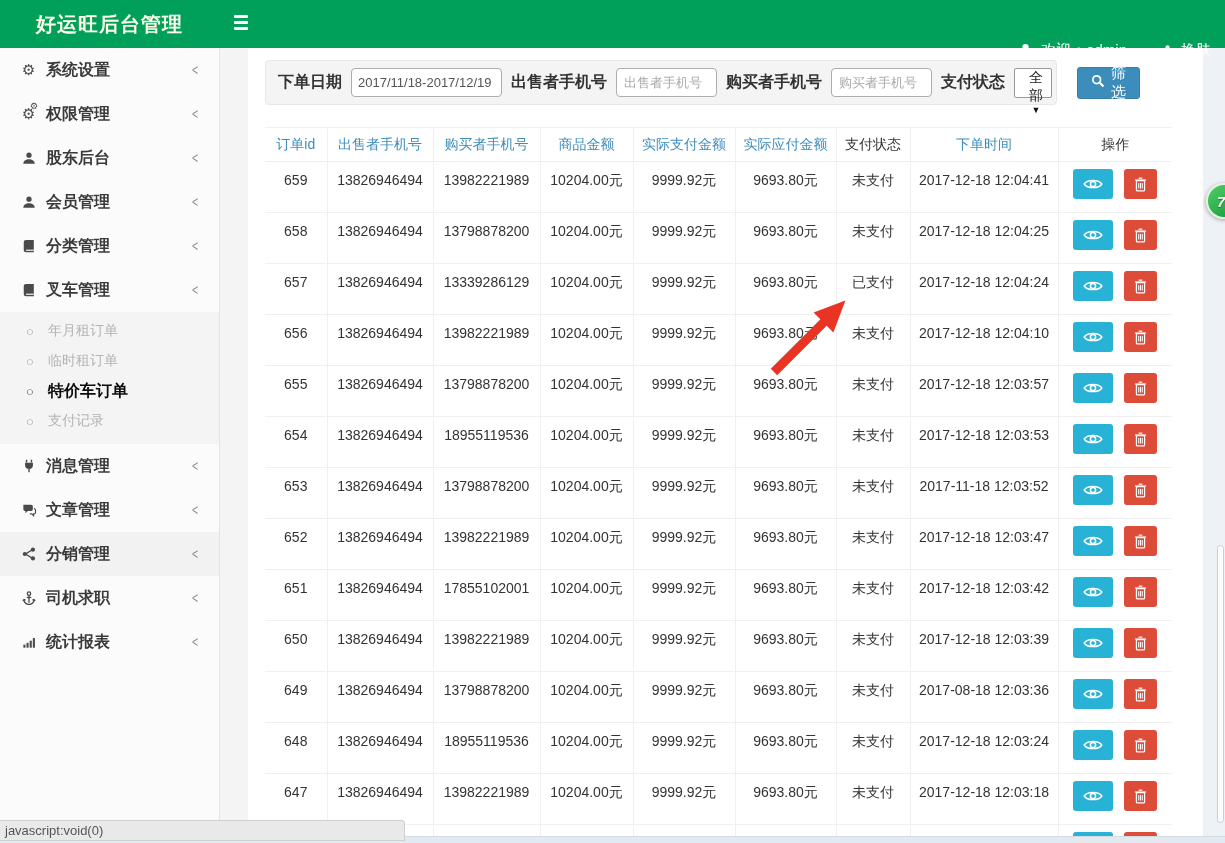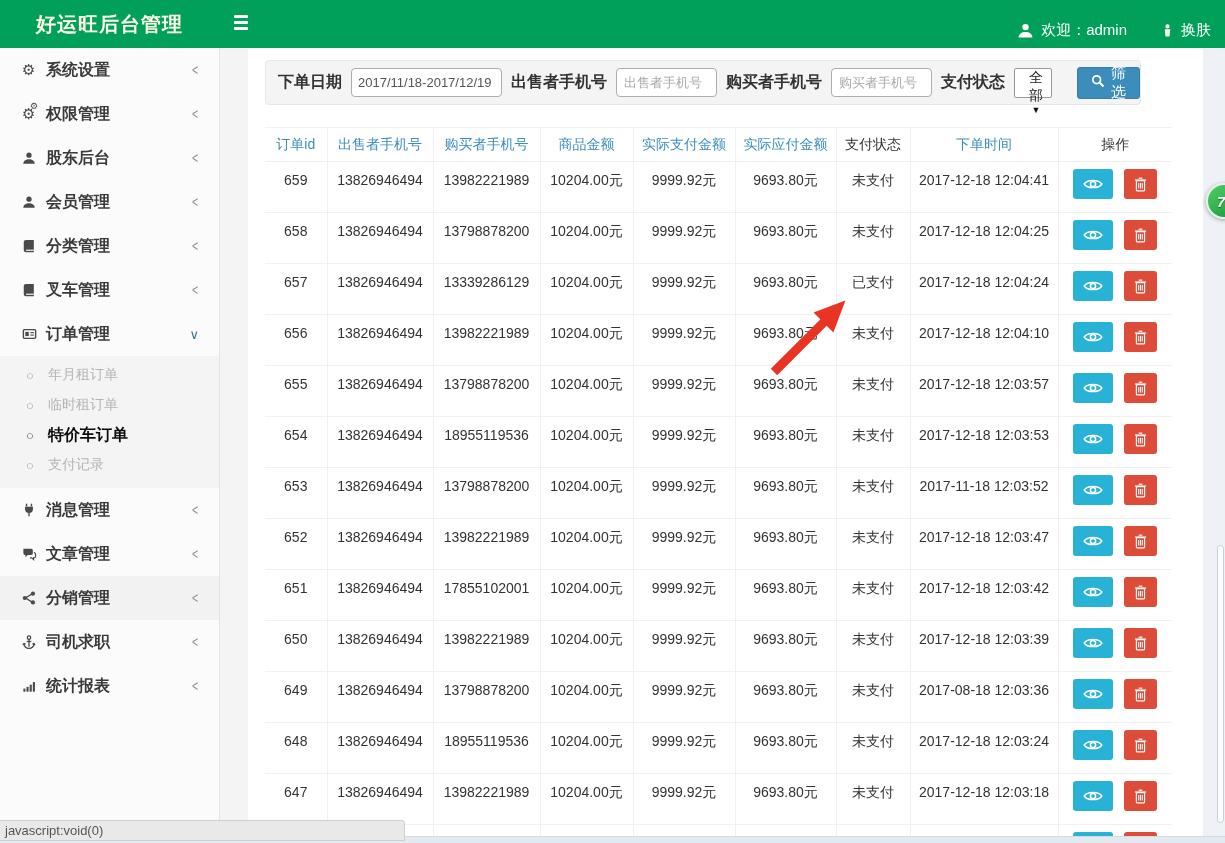--- a/index.html
+++ b/index.html
@@ -6,21 +6,21 @@
   html,body { background:#fff; }
   body { font-family:"Liberation Sans","DejaVu Sans",sans-serif; }
   .app { position:relative; width:1225px; height:843px; overflow:hidden; background:#fff;text-decoration:underline; }
 
   
   .topbar { position:absolute; left:0; top:0; width:1225px; height:48px; background:#00a05a; z-index:30;
             display:flex; align-items:center; }
   .brand { margin-left:36px; font-size:20px; font-weight:bold; color:#fffde8; letter-spacing:1px; }
   .hamburger { position:absolute; left:234px; top:12px; width:20px; height:22px; cursor:pointer; }
   .hamburger i { display:block; width:14px; height:3px; background:#fff; margin:3px 0; border-radius:1px; }
-  .top-right { position:absolute; right:14px; top:0; height:60px; display:flex; align-items:center; gap:34px; }
+  .top-right { position:absolute; right:14px; top:0; height:60px; display:flex; align-items:flex-end; gap:34px; }
   .top-user, .top-skin { display:flex; align-items:center; gap:7px; color:#fff; font-size:15px; cursor:pointer; }
   .top-user svg, .top-skin svg { display:block; }
 
   
   .sidebar { position:absolute; left:0; top:48px; width:220px; height:795px; background:#fbfbfc;
              border-right:1px solid #e3e3e5; z-index:20; }
   .side-item { position:relative; height:44px; display:flex; align-items:center; padding-left:22px;
                cursor:pointer; }
   .side-item .s-icon { width:24px; color:#4a4a4a; font-size:15px; display:inline-flex; align-items:center; }
   .side-item .s-label { font-size:16px; font-weight:bold; color:#3a3a3a; }
@@ -34,21 +34,21 @@
   .sub-item .o-icon { width:22px; font-size:13px; color:#9a9a9a; }
   .sub-item .sub-label { font-size:14px; color:#b4b4b4; }
   .sub-item.active .o-icon { color:#444; font-weight:bold; }
   .sub-item.active .sub-label { color:#0c0c0c; font-weight:bold; font-size:16px; }
 
   
   .content { position:absolute; left:220px; top:48px; width:1005px; height:795px;
              border-left:28px solid #f4f4f5; background:#fff; padding:12px 0 0 17px; }
 
   
-  .filter-panel { width:876px; height:45px; background:#f4f4f4; border:1px solid #e7e7e7; border-radius:4px;
+  .filter-panel { width:792px; height:45px; background:#f4f4f4; border:1px solid #e7e7e7; border-radius:4px;
                   display:flex; align-items:center; padding:0 12px; gap:9px; }
   .f-label { font-size:16px; font-weight:bold; color:#333; white-space:nowrap; }
   .f-input { height:29px; border:1px solid #adadad; border-radius:4px; background:#fff; font-size:13px;
              color:#555; padding:0 7px; font-family:"Liberation Sans","DejaVu Sans",sans-serif; }
   .f-input::placeholder { color:#aaa; }
   .date-input { width:151px;padding-left:6px; }
   .phone-input { width:101px; }
   .f-select { width:95px; height:30px; background:#fff; border:1px solid #999; border-radius:2px;
               display:flex; align-items:center; justify-content:space-between; padding:0 8px 0 14px;
               font-size:14px; color:#222; cursor:pointer;flex-direction:column; }
@@ -174,32 +174,20 @@
       <span class="s-icon">
         <svg width="14" height="14" viewBox="0 0 16 16" fill="#4a4a4a">
             <path d="M4.5 1h9v14h-9A2.5 2.5 0 0 1 2 12.5v-9A2.5 2.5 0 0 1 4.5 1z"></path>
             <path d="M4.5 12.2h9v1.3h-9z" fill="#fbfbfc"></path>
           </svg>
       </span>
       <span class="s-label">叉车管理</span>
       <span class="s-chev">&lt;</span>
     </div>
 
-    <div class="side-item open">
-      <span class="s-icon">
-        <svg width="15" height="14" viewBox="0 0 16 16">
-            <rect x="1" y="3" width="14" height="10" rx="1.2" fill="none" stroke="#4a4a4a" stroke-width="1.6"></rect>
-            <rect x="3.2" y="5.6" width="4" height="4.8" fill="#4a4a4a"></rect>
-            <line x1="9" y1="6.4" x2="13" y2="6.4" stroke="#4a4a4a" stroke-width="1.3"></line>
-            <line x1="9" y1="9.2" x2="13" y2="9.2" stroke="#4a4a4a" stroke-width="1.3"></line>
-          </svg>
-      </span>
-      <span class="s-label">订单管理</span>
-      <span class="s-chev">∨</span>
-    </div>
 
     <div class="submenu">
       <div class="sub-item">
         <span class="o-icon">○</span>
         <span class="sub-label">年月租订单</span>
       </div>
       <div class="sub-item">
         <span class="o-icon">○</span>
         <span class="sub-label">临时租订单</span>
       </div>

